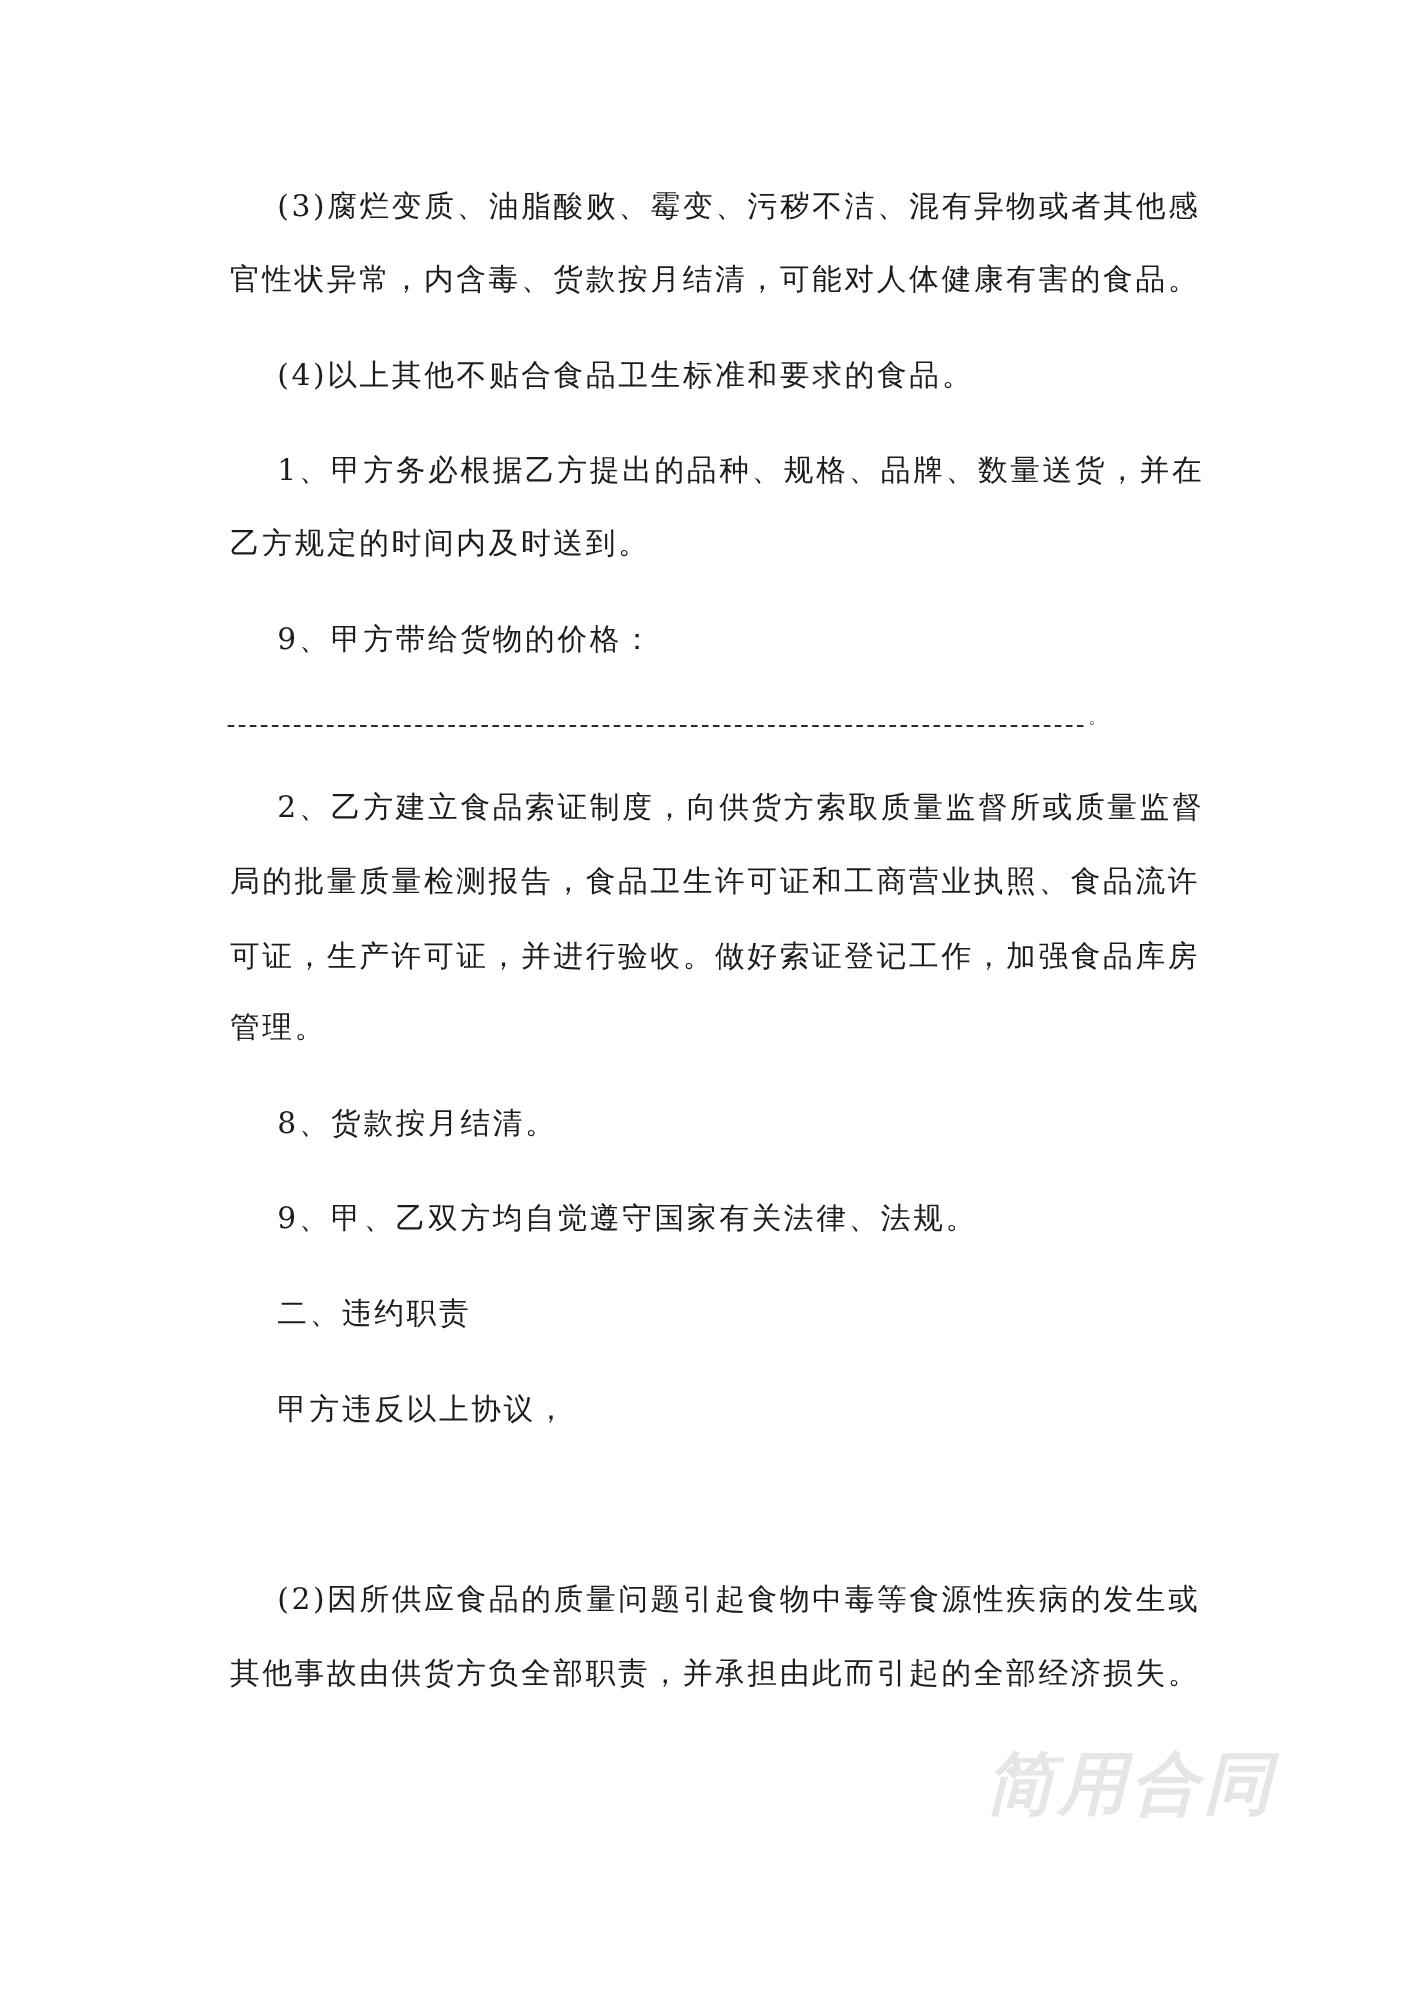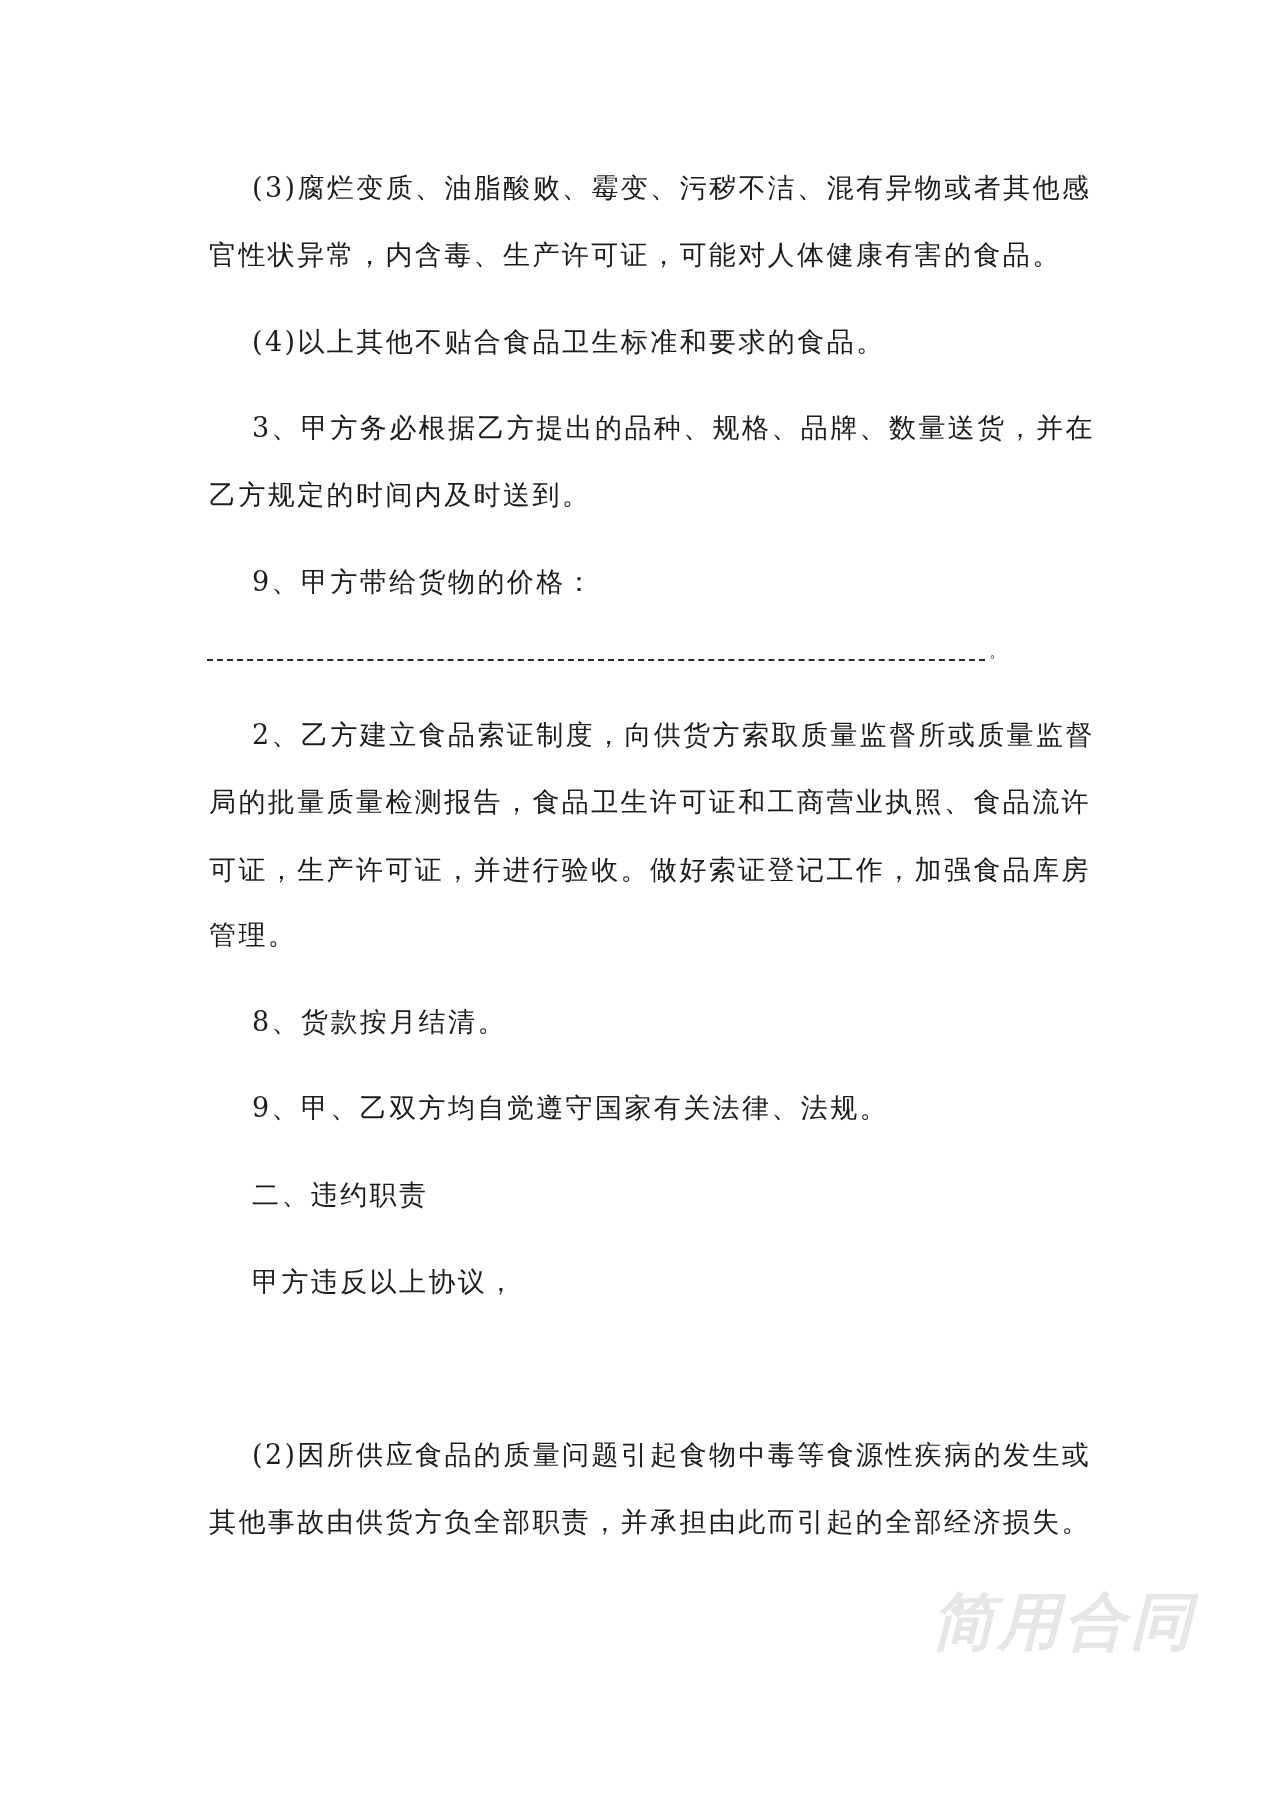--- a/index.html
+++ b/index.html
@@ -58,21 +58,21 @@
     top: 0px;
     font-size: 16px;
     line-height: 24px;
     color: #333;
   }
   .watermark {
     position: absolute;
     left: 884px;
     top: 1588px;
     width: 300px;
-    text-align: right;
+    text-align: left;
     color: #e6e6e6;
     font-family: "DejaVu Sans", "Liberation Sans", sans-serif;
     font-weight: bold;
     font-style: italic;
     user-select: none;
   }
   .wm-main {
     font-size: 62px;
     line-height: 68px;
     letter-spacing: 4px;
@@ -85,25 +85,25 @@
     letter-spacing: 1px;
     white-space: nowrap;
   }
 </style>
 </head>
 <body>
 
 <div class="page">
 
   <div class="line indent" style="top:168px">(3)腐烂变质、油脂酸败、霉变、污秽不洁、混有异物或者其他感</div>
-  <div class="line" style="top:235px">官性状异常，内含毒、生产许可证，可能对人体健康有害的食品。</div>
+  <div class="line" style="top:235px">官性状异常，内含毒、货款按月结清，可能对人体健康有害的食品。</div>
 
   <div class="line indent" style="top:322px">(4)以上其他不贴合食品卫生标准和要求的食品。</div>
 
-  <div class="line indent" style="top:408px">3、甲方务必根据乙方提出的品种、规格、品牌、数量送货，并在</div>
+  <div class="line indent" style="top:408px">1、甲方务必根据乙方提出的品种、规格、品牌、数量送货，并在</div>
   <div class="line" style="top:475px">乙方规定的时间内及时送到。</div>
 
   <div class="line indent" style="top:562px">9、甲方带给货物的价格：</div>
 
   <div class="underline-row">
     <div class="underline-bar"></div>
     <span class="underline-end">。</span>
   </div>
 
   <div class="line indent" style="top:715px">2、乙方建立食品索证制度，向供货方索取质量监督所或质量监督</div>

